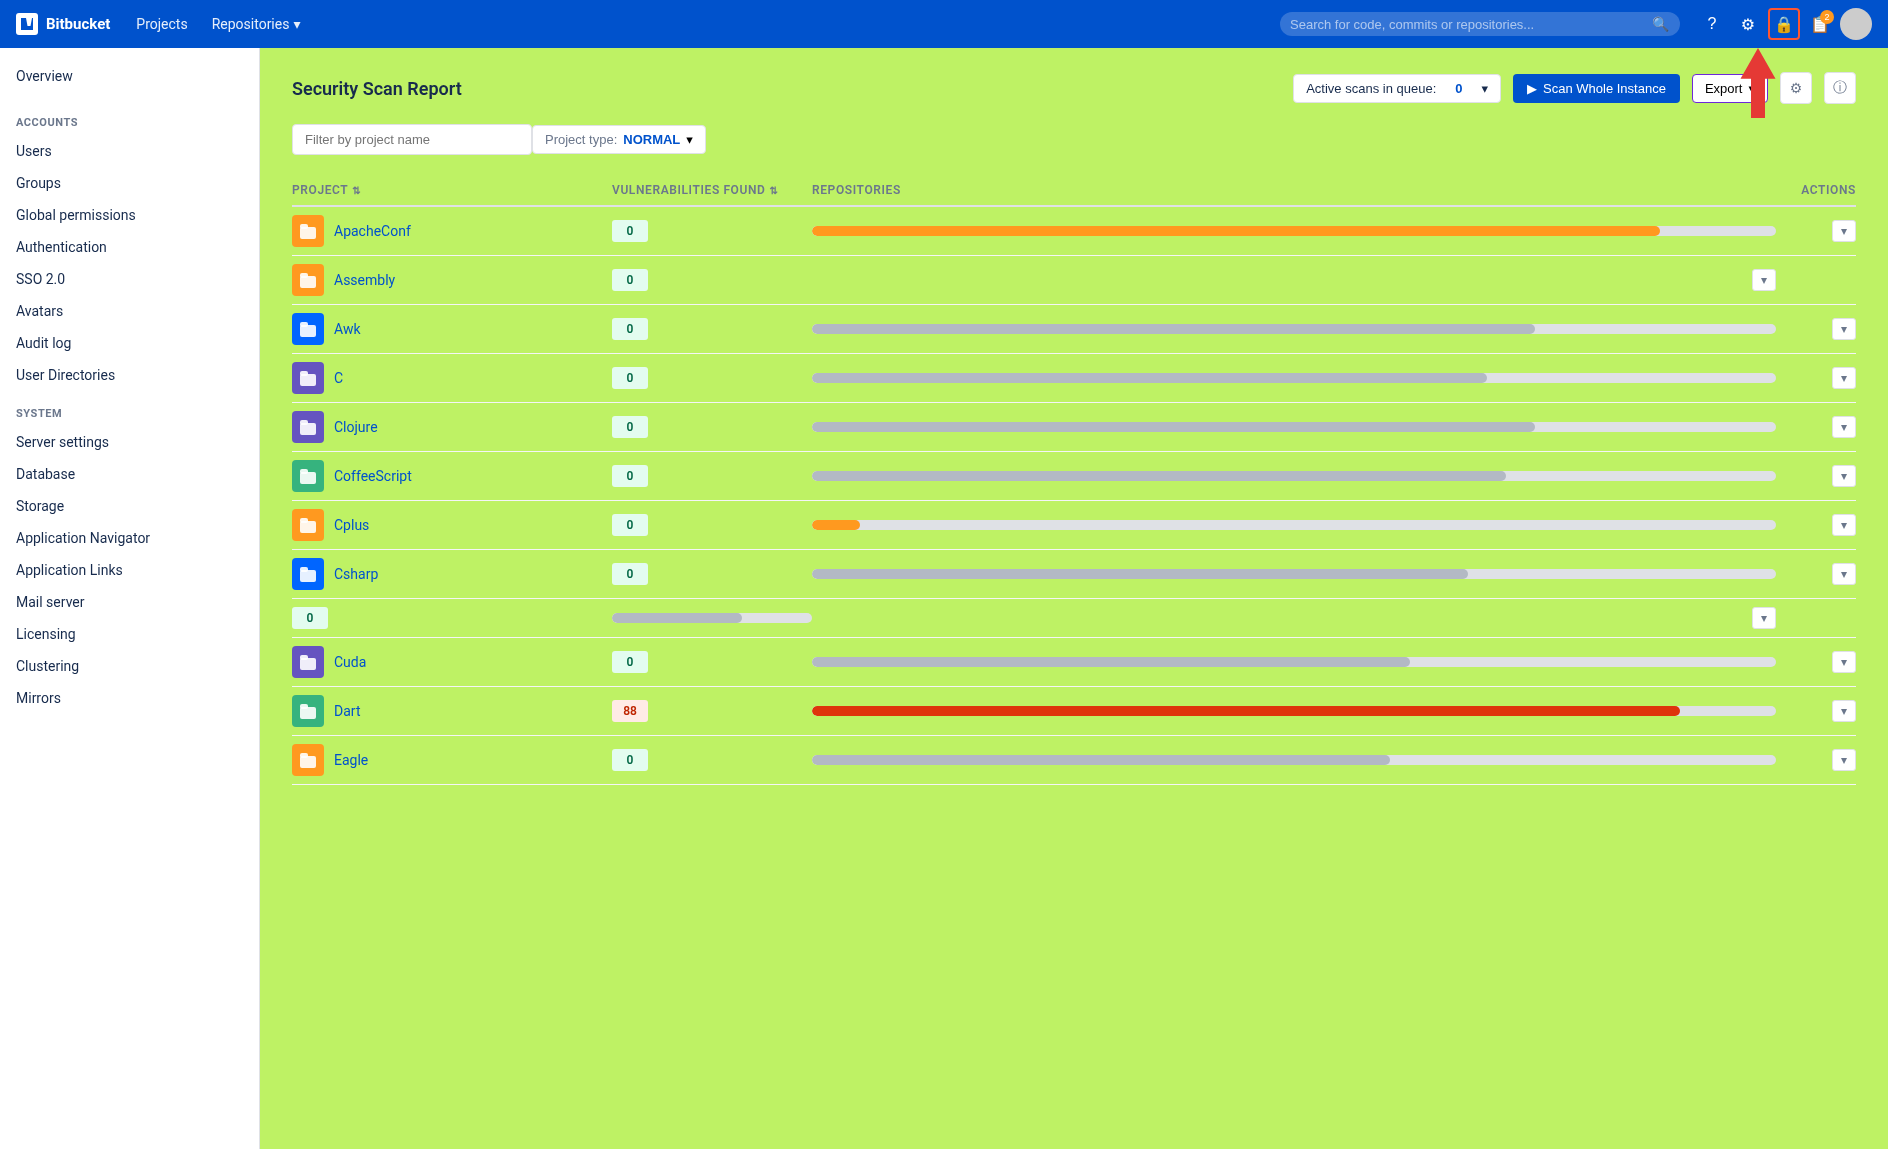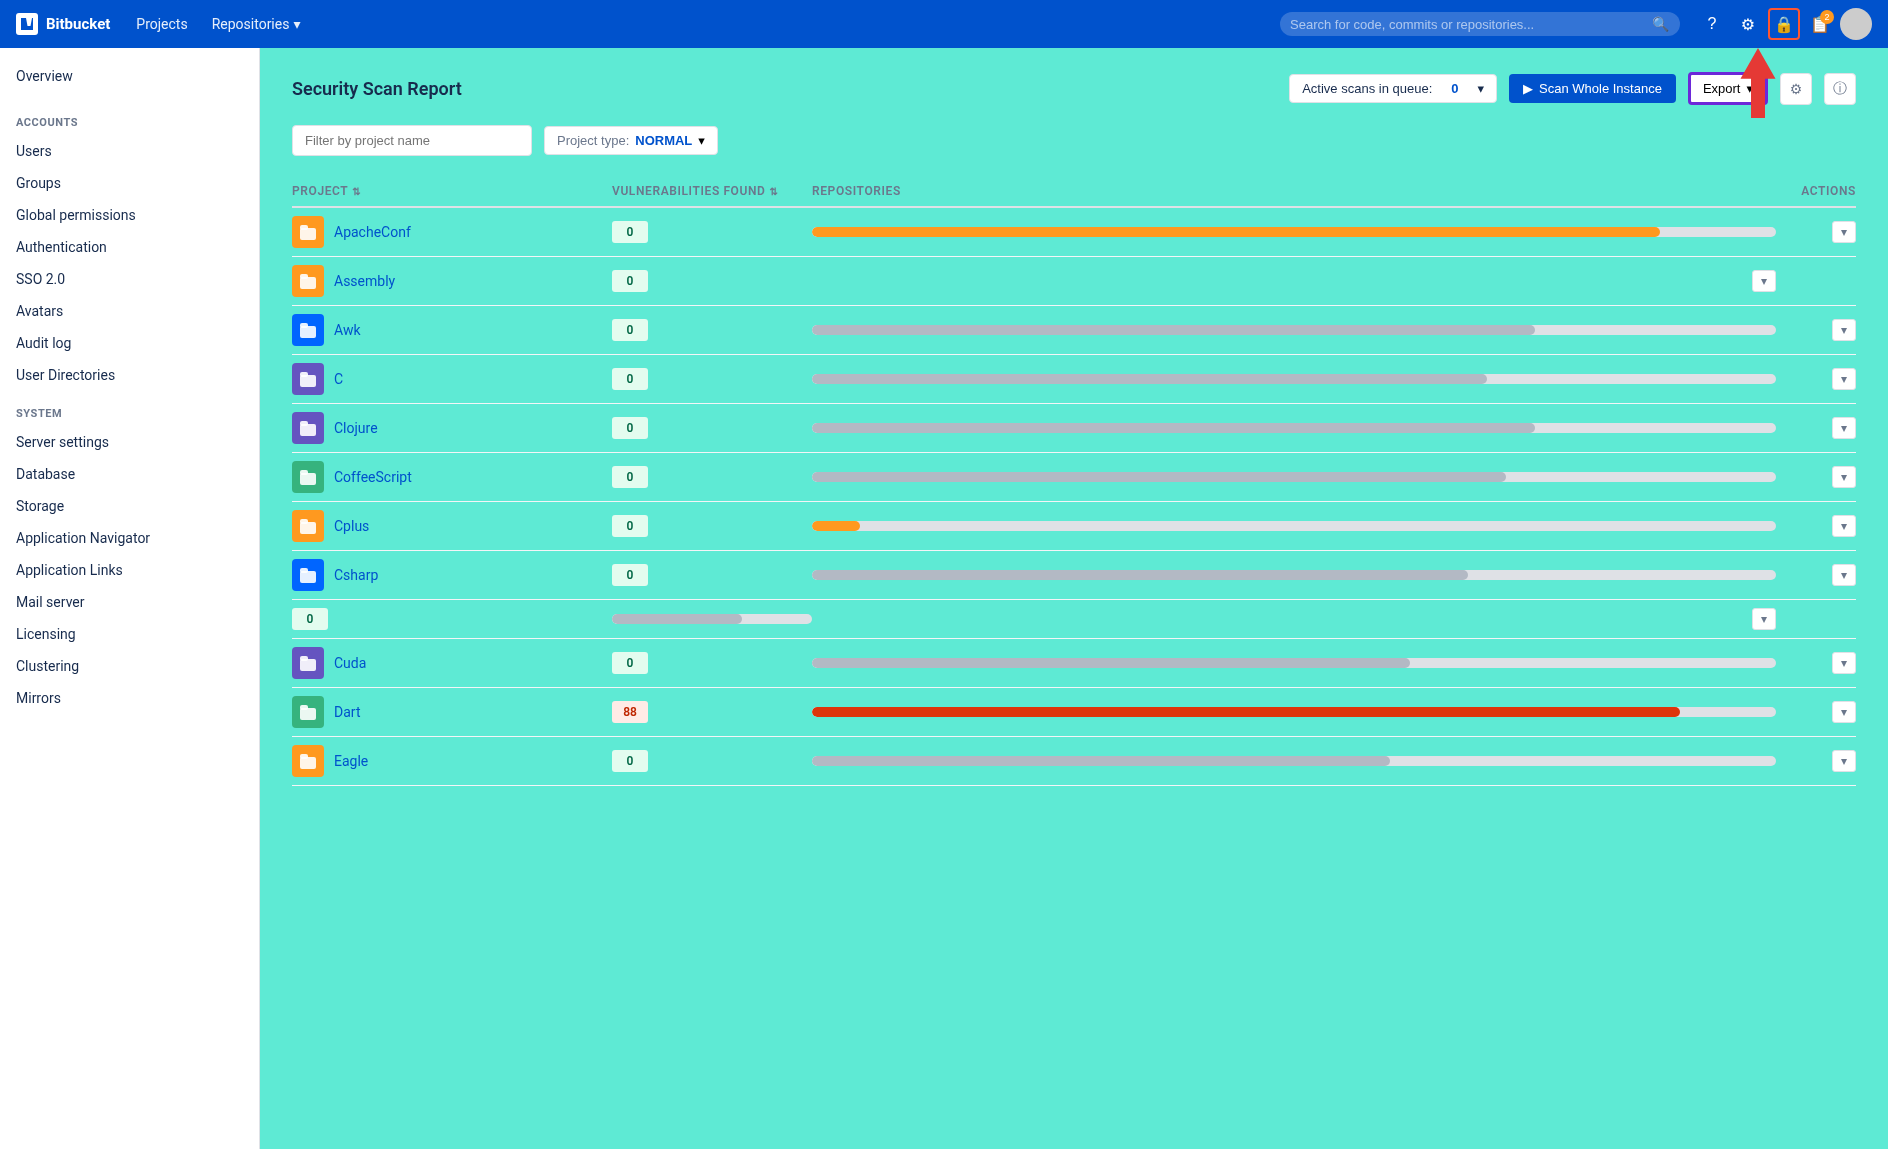--- a/index.html
+++ b/index.html
@@ -69,51 +69,51 @@
       font-size: 11px; font-weight: 700; color: #6b778c; text-transform: uppercase;
       padding: 16px 16px 6px 16px; letter-spacing: 0.05em;
     }
     .sidebar-item {
       display: block; padding: 8px 16px; color: #172b4d; text-decoration: none; font-size: 14px;
       cursor: pointer;
     }
     .sidebar-item.overview { padding: 20px 16px 16px 16px; font-size: 14px; }
 
     
-    .main-content { flex: 1; padding: 24px 32px; background: #5eead4; }
+    .main-content { flex: 1; padding: 24px 32px; background: #bef264; }
 
     
     .report-header {
       display: flex; align-items: center; gap: 12px; margin-bottom: 20px; flex-wrap: wrap;
     }
     .report-title { font-size: 18px; font-weight: 600; color: #172b4d; margin-right: auto; }
     .active-scans-btn {
       display: flex; align-items: center; gap: 19px;
       border: 1px solid #dfe1e6; border-radius: 4px; padding: 6px 12px;
       background: #fff; cursor: pointer; font-size: 13px; color: #172b4d;
     }
     .active-scans-count { color: #0052cc; font-weight: 700; }
     .scan-btn {
       display: flex; align-items: center; gap: 6px;
       background: #0052cc; color: #fff; border: none; border-radius: 4px;
       padding: 7px 14px; cursor: pointer; font-size: 13px; font-weight: 500;
     }
     .export-btn {
       display: flex; align-items: center; gap: 6px;
-      border: 3px solid #6d28d9; border-radius: 4px; padding: 6px 12px;
+      border: 1px solid #6d28d9; border-radius: 4px; padding: 6px 12px;
       background: #fff; cursor: pointer; font-size: 13px;
     }
     .icon-btn-round {
       width: 32px; height: 32px; border-radius: 4px; border: 1px solid #dfe1e6;
       background: #fff; cursor: pointer; display: flex; align-items: center; justify-content: center;
       font-size: 14px; color: #6b778c;
     }
 
     
-    .filter-row { display: flex; align-items: center; gap: 12px; margin-bottom: 20px; }
+    .filter-row { display: flex; align-items: center; gap: 0; margin-bottom: 20px; }
     .filter-input {
       border: 1px solid #dfe1e6; border-radius: 4px; padding: 7px 12px; font-size: 13px;
       color: #6b778c; width: 240px; outline: none;
     }
     .project-type-btn {
       display: flex; align-items: center; gap: 6px;
       border: 1px solid #dfe1e6; border-radius: 4px; padding: 6px 12px;
       background: #fff; cursor: pointer; font-size: 13px;
     }
     .project-type-label { color: #6b778c; }

